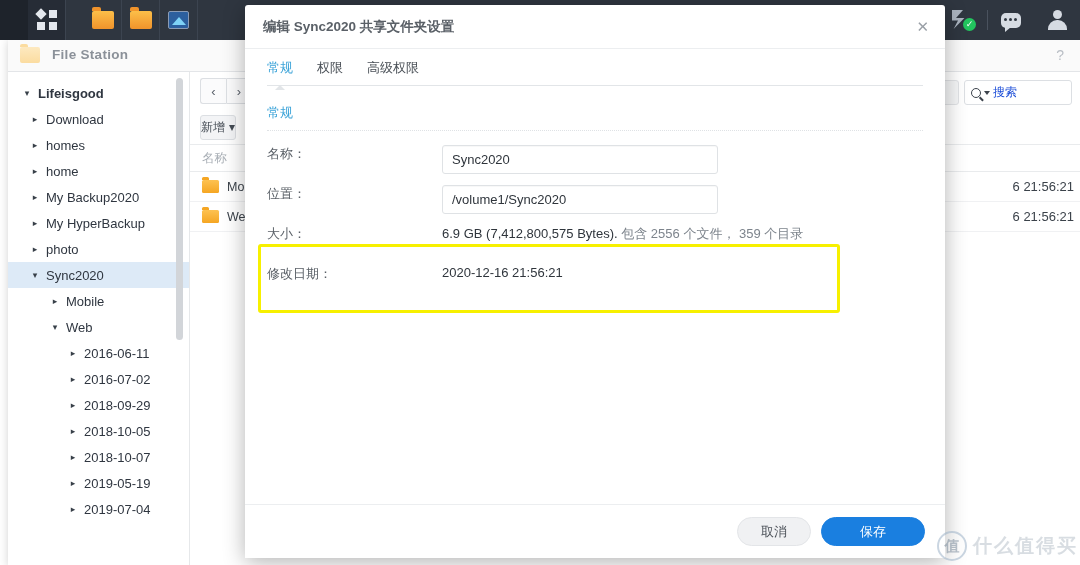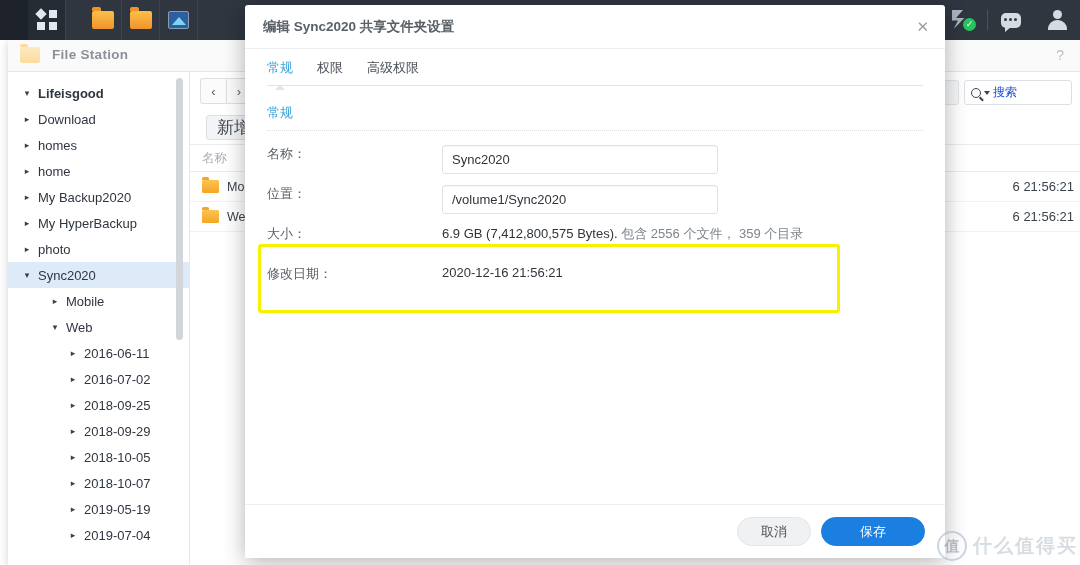--- a/index.html
+++ b/index.html
@@ -107,41 +107,41 @@
   }
   .tree-row.sel { background:#ddeaf7; }
   .tree-row .arr {
     width: 14px; flex:0 0 14px; text-align:center; font-size:8px; color:#3b4css; color:#384049;
     display:inline-block;
   }
   .tree-row .arr.collapsed:before { content:'\25B8'; font-size:9px; }
   .tree-row .arr.expanded:before { content:'\25BE'; font-size:9px; }
   .tree-row .lbl { padding-left:4px; }
   .tree-row.lvl0 { padding-left: 12px; font-weight:bold; }
-  .tree-row.lvl1 { padding-left: 12px; }
+  .tree-row.lvl1 { padding-left: 20px; }
   .tree-row.lvl2 { padding-left: 40px; }
   .tree-row.lvl3 { padding-left: 58px; }
   .sb-scroll {
     position:absolute; right: 6px; top: 6px; width: 7px; height: 262px;
     background:#d2d5d9; border-radius:4px;
   }
 
   
   .fs-main { flex:1; position:relative; background:#fff; }
   .fs-toolbar { height: 38px; display:flex; align-items:center; padding: 0 10px; gap:6px; }
   .navbtn {
     width: 26px; height: 26px; border:1px solid #dcdfe3; background:#fbfbfc;
     display:flex;align-items:center;justify-content:center; font-size:13px; color:#5a616b;
   }
   .navbtn.l { border-radius:3px 0 0 3px; border-right:none; }
   .navbtn.r { border-radius:0 3px 3px 0; }
   .fs-toolbar2 { height: 34px; display:flex; align-items:center; padding: 0 10px; gap:8px; }
   .btn-new {
-    height:25px; padding: 0 10px; background:#f3f4f6; border:1px solid #dcdfe3;
-    border-radius:3px; font-size:17px; color:#444b54; display:flex;align-items:center; gap:4px;margin-left:6px;
+    height:25px; padding: 0 0; background:#f3f4f6; border:1px solid #dcdfe3;
+    border-radius:3px; font-size:12px; color:#444b54; display:flex;align-items:center; gap:4px;
   }
   .star-btn {
     position:absolute; right: 121px; top: 8px; width:40px; height:25px;
     background:#f5f6f7; border:1px solid #e1e3e6; border-radius:3px;
     display:flex;align-items:center;justify-content:center; color:#9aa3ad; font-size:13px;
   }
   .search-box {
     position:absolute; right: 8px; top: 8px; width: 108px; height:25px;
     border:1px solid #dcdfe3; border-radius:3px; background:#fff;
     display:flex; align-items:center; padding: 0 6px; gap:3px;
@@ -344,24 +344,20 @@
             <div class="tree-row lvl3">
               <span class="arr collapsed"></span>
               <span class="lbl">2016-06-11</span>
             </div>
             <div class="tree-row lvl3">
               <span class="arr collapsed"></span>
               <span class="lbl">2016-07-02</span>
             </div>
             <div class="tree-row lvl3">
               <span class="arr collapsed"></span>
-              <span class="lbl">2018-09-25</span>
-            </div>
-            <div class="tree-row lvl3">
-              <span class="arr collapsed"></span>
               <span class="lbl">2018-09-29</span>
             </div>
             <div class="tree-row lvl3">
               <span class="arr collapsed"></span>
               <span class="lbl">2018-10-05</span>
             </div>
             <div class="tree-row lvl3">
               <span class="arr collapsed"></span>
               <span class="lbl">2018-10-07</span>
             </div>

